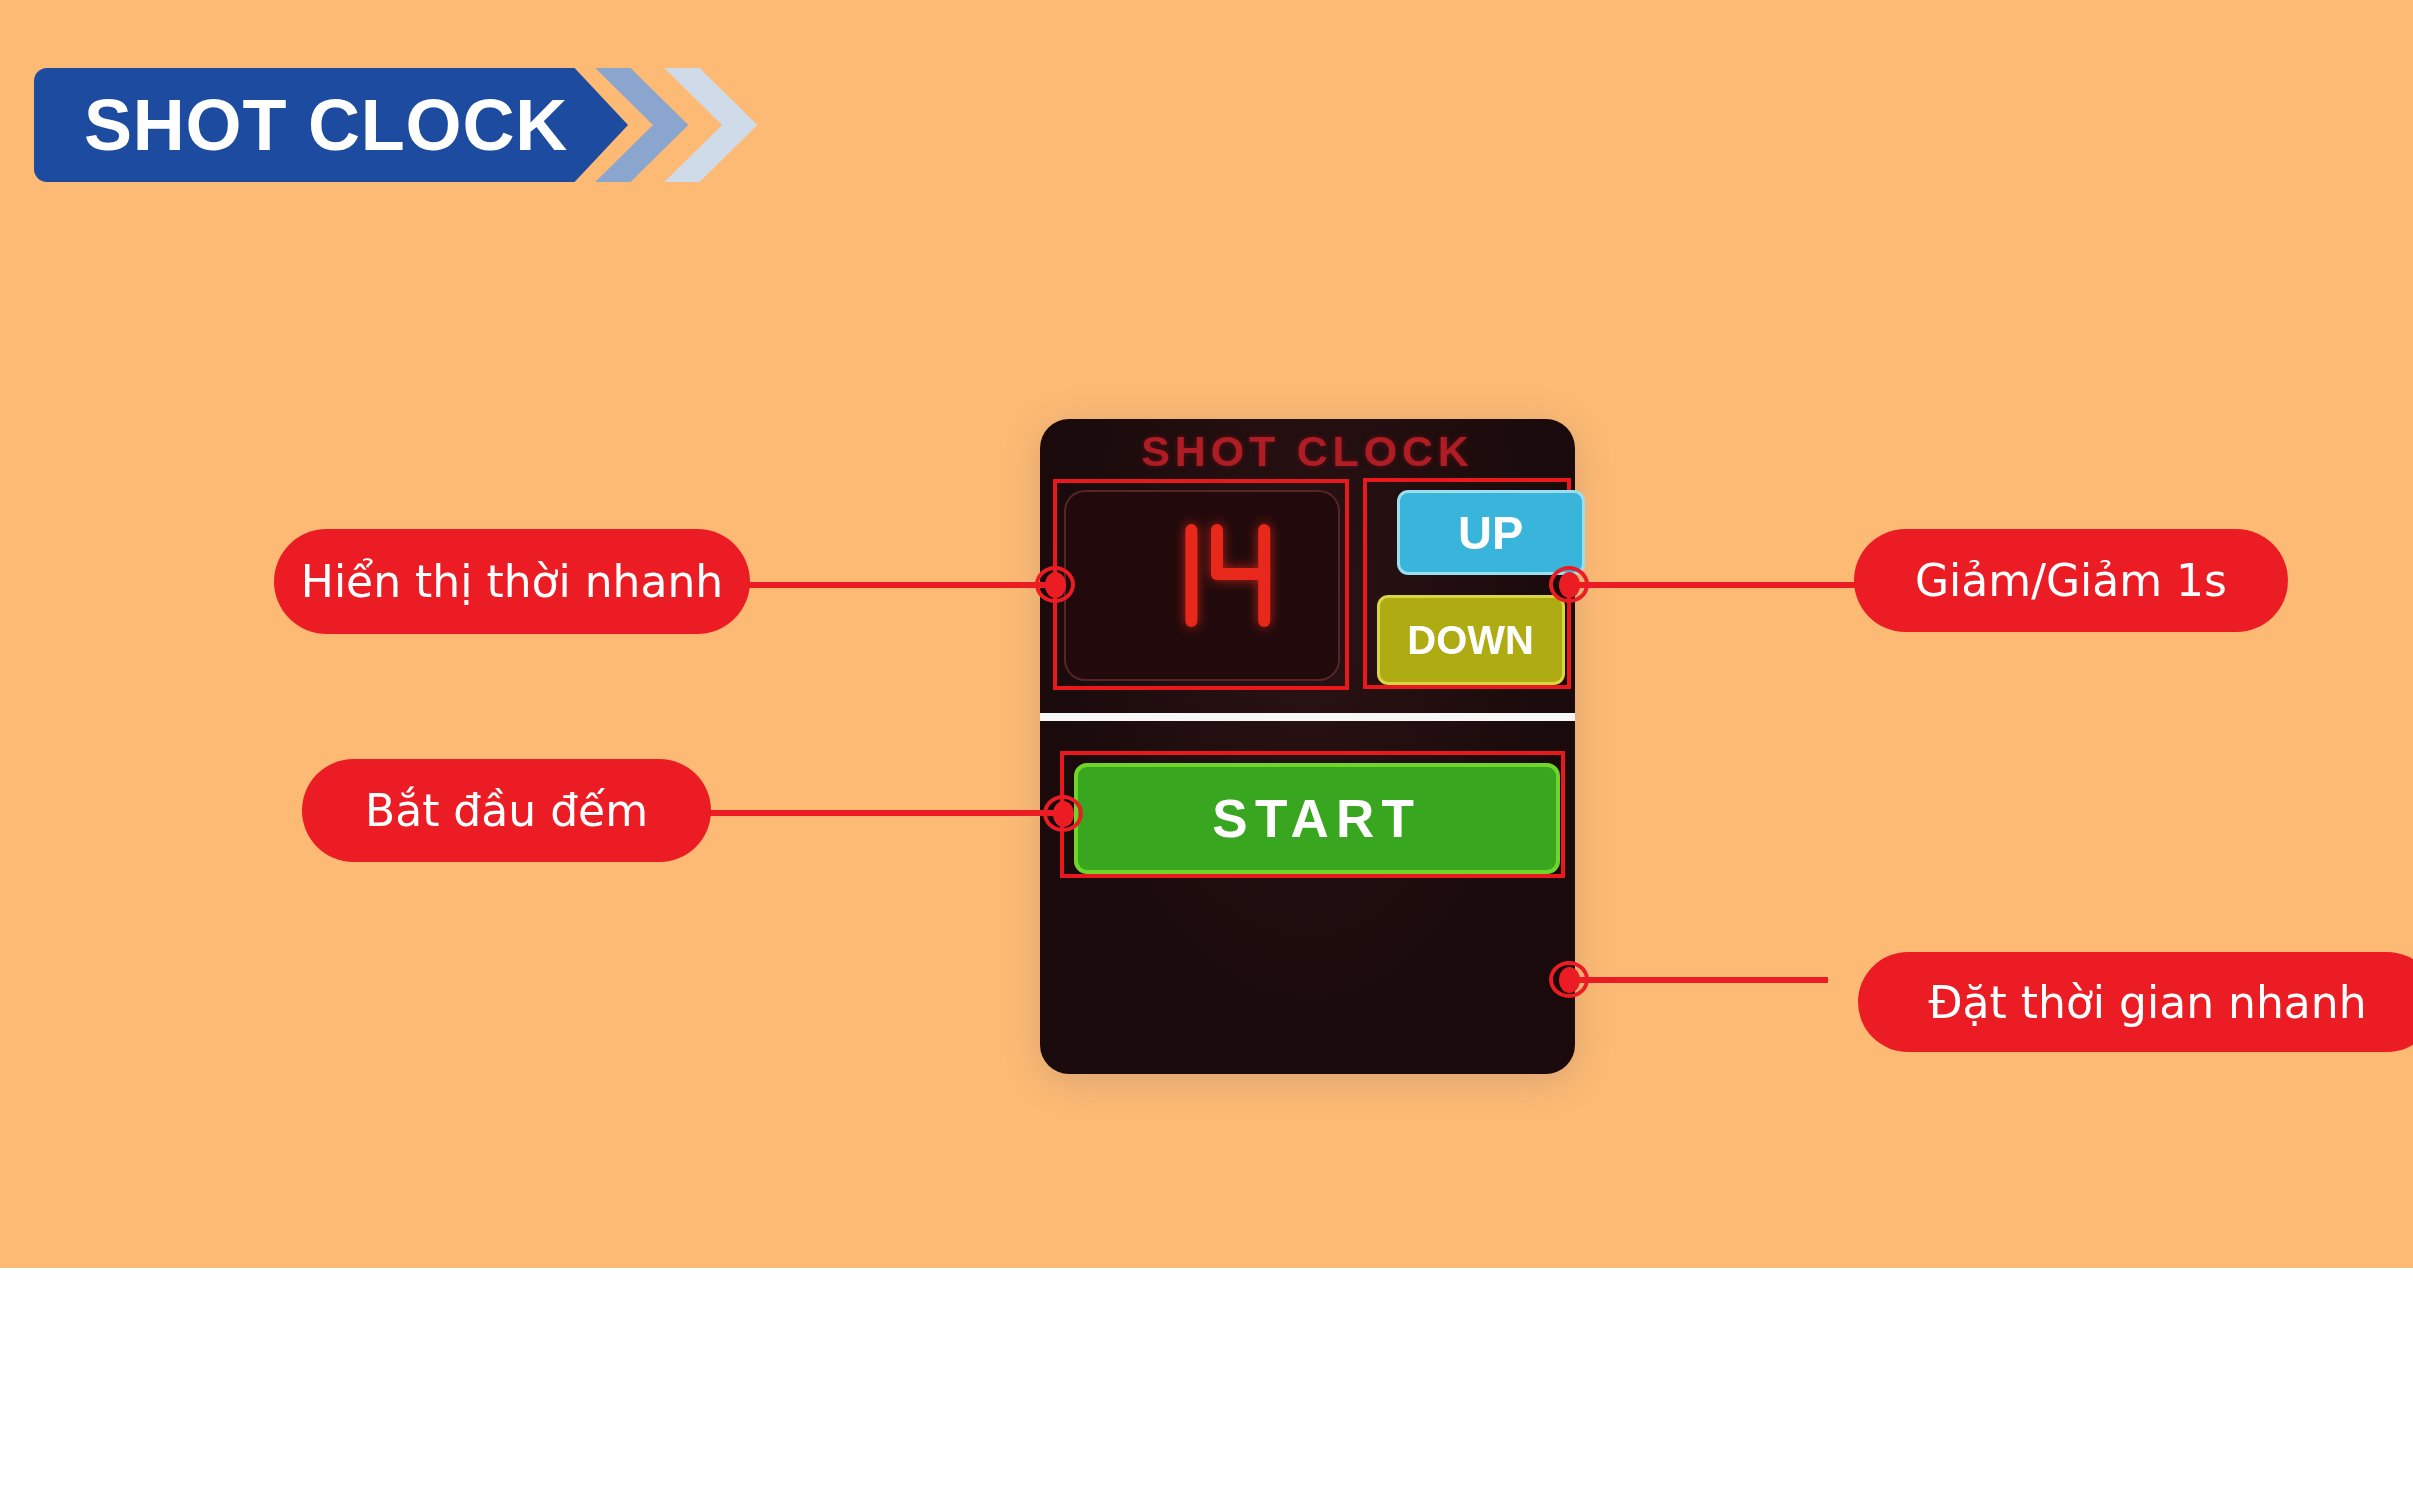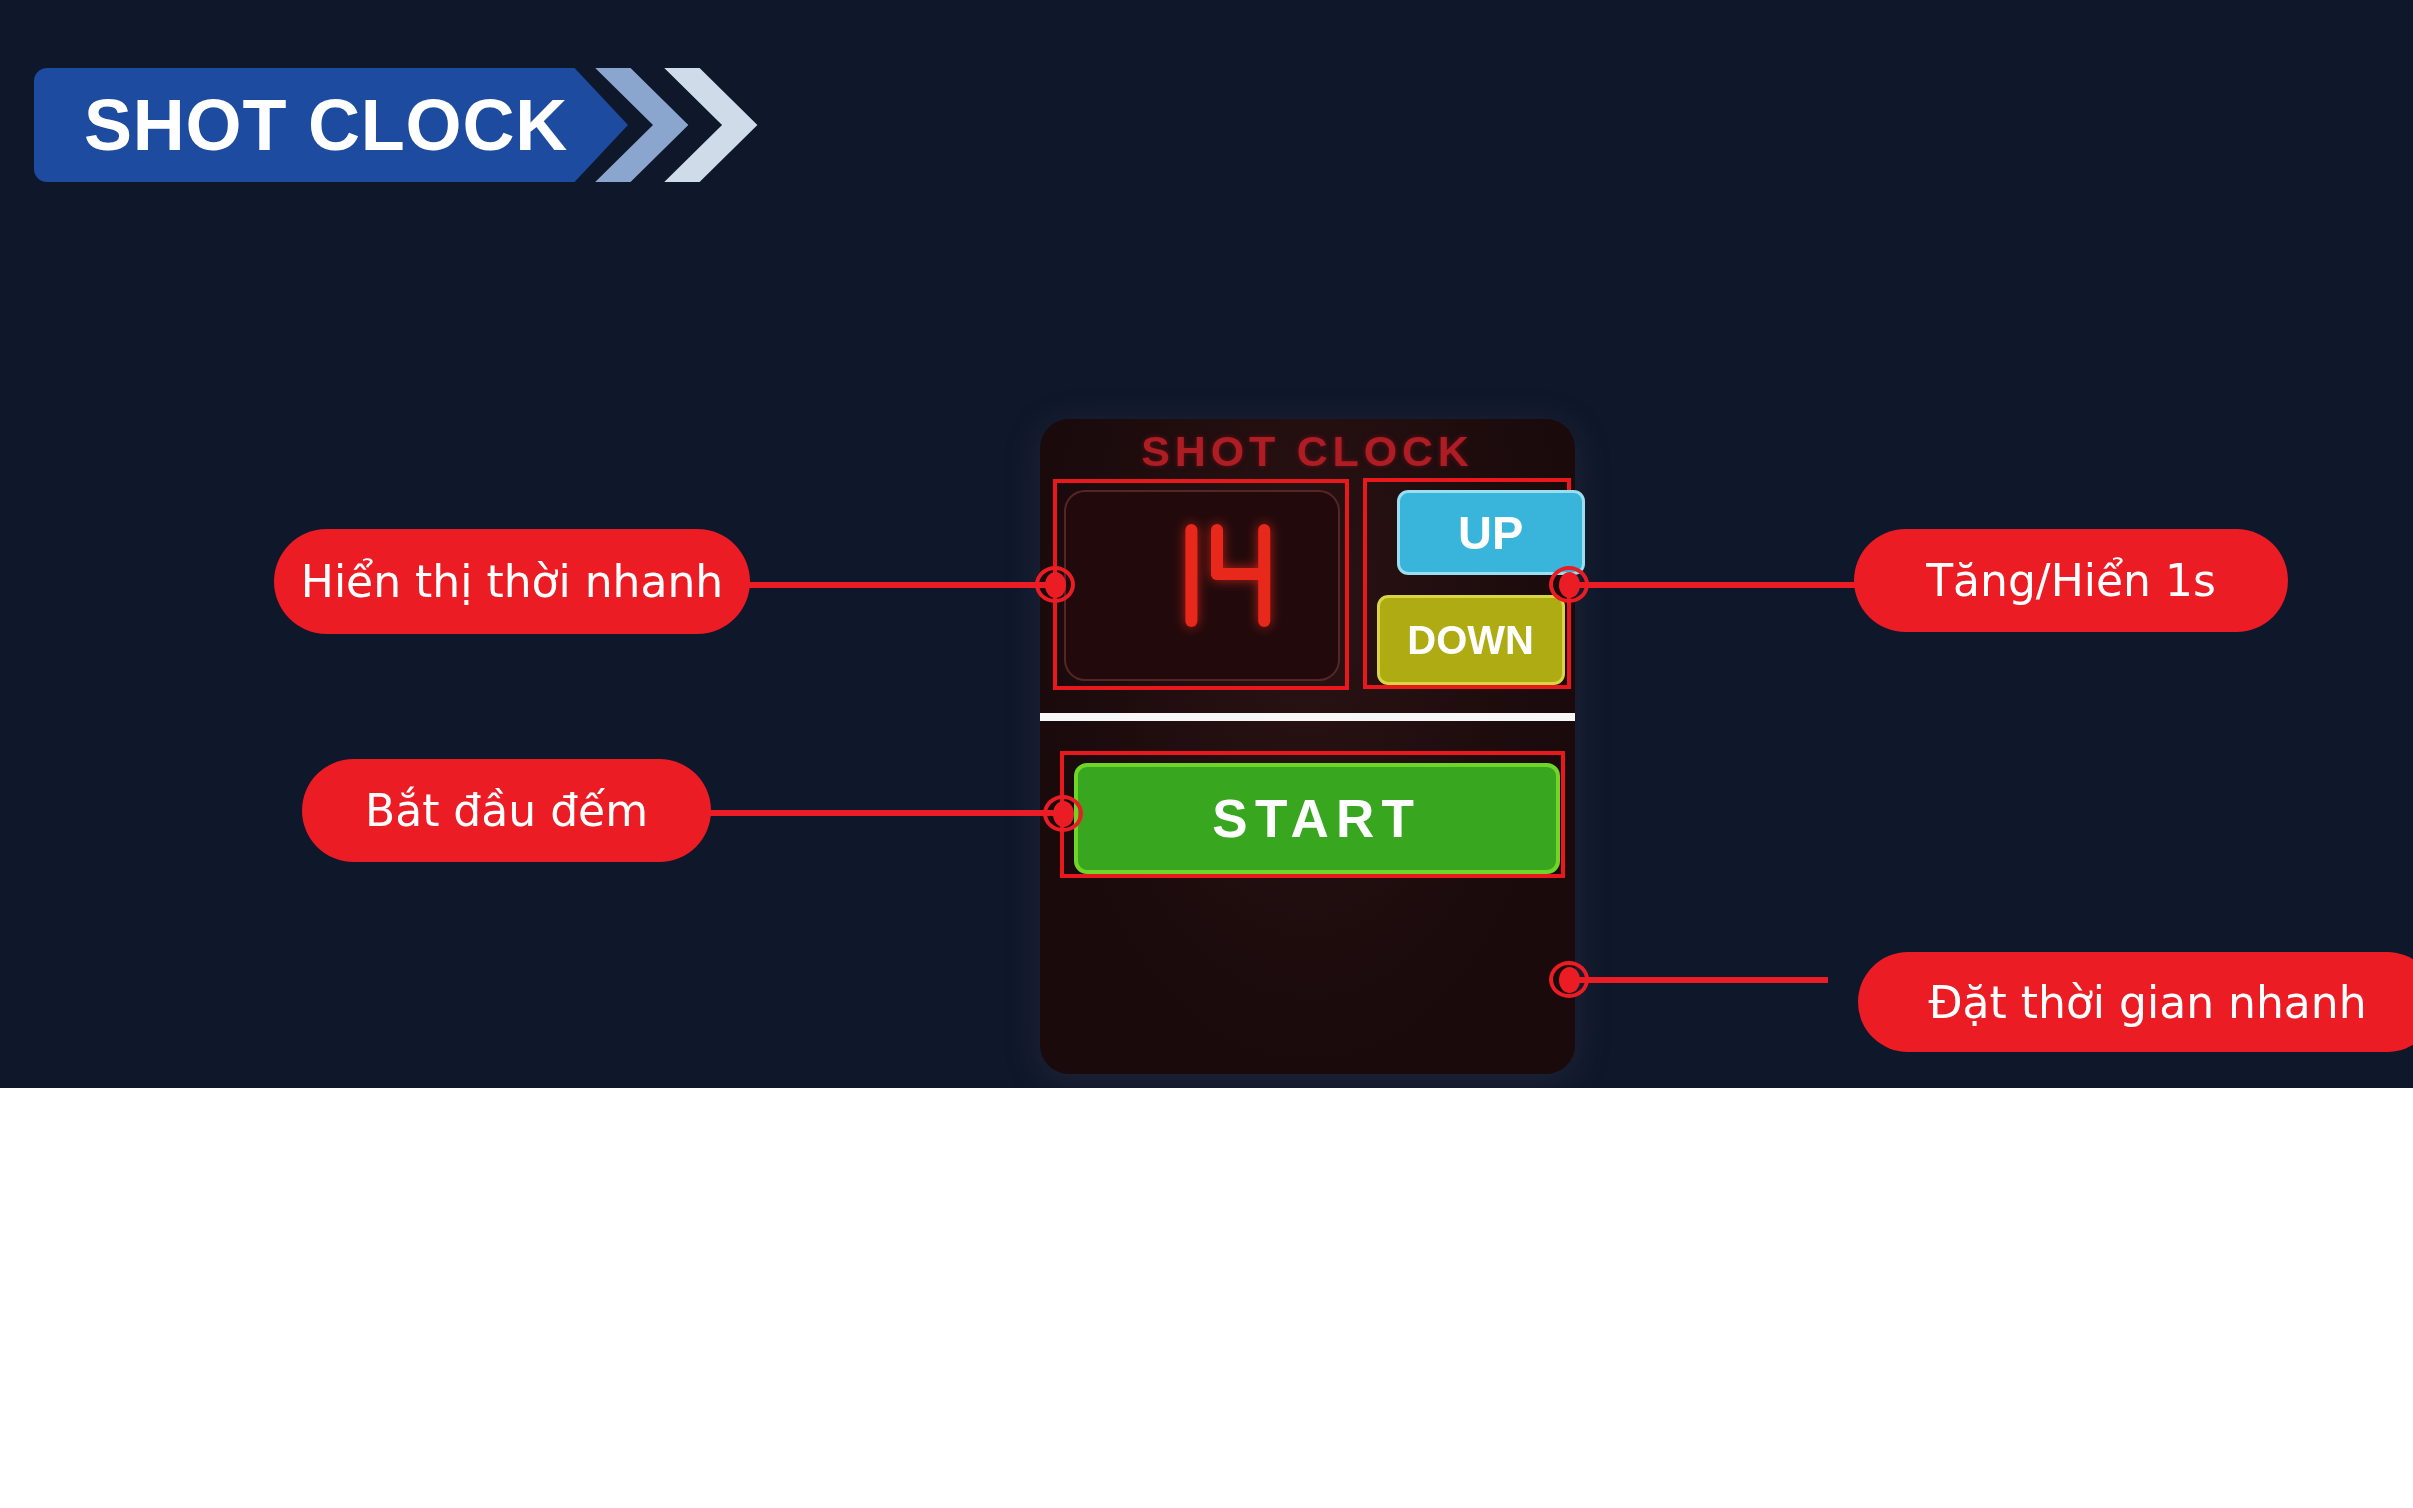--- a/index.html
+++ b/index.html
@@ -1,17 +1,17 @@
 <!DOCTYPE html>
 <html style="font-size:13px"><head>
 <meta charset="utf-8">
 <style>
   html,body{margin:0;padding:0;background:#ffffff;}
   #canvas{
-    position:relative;width:2413px;height:1088px;background:#0f172a;
+    position:relative;width:2413px;height:1268px;background:#fdba74;
     font-family:"Liberation Sans",sans-serif;overflow:hidden;
   }
   
   .banner-shape{
     position:absolute;left:34px;top:68px;width:594px;height:114px;
     background:#1d4b9f;border-radius:13px 0 0 13px;
     clip-path:polygon(0 0,91% 0,100% 50%,91% 100%,0 100%);
     display:flex;align-items:center;
   }
   .banner-label{
@@ -144,18 +144,18 @@
       <div class="dot"></div>
     </div>
   <div class="marker mk-3">
       <div class="dot"></div>
     </div>
   <div class="marker mk-4">
       <div class="dot"></div>
     </div>
 
   <div class="pill pill-1">Hiển thị thời nhanh</div>
-  <div class="pill pill-2">Tăng/Hiển 1s</div>
+  <div class="pill pill-2">Giảm/Giảm 1s</div>
   <div class="pill pill-3">Bắt đầu đếm</div>
   <div class="pill pill-4">Đặt thời gian nhanh</div>
 
 </div>
 
 
 </body></html>

